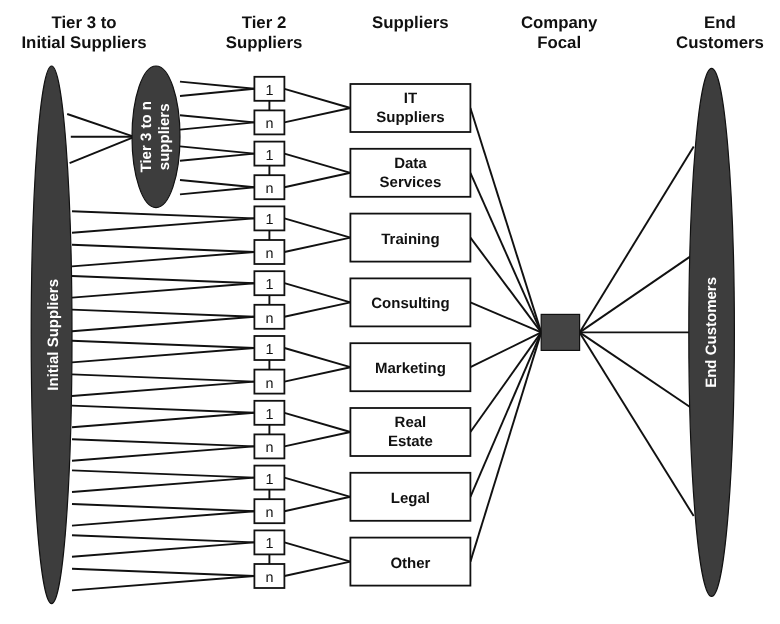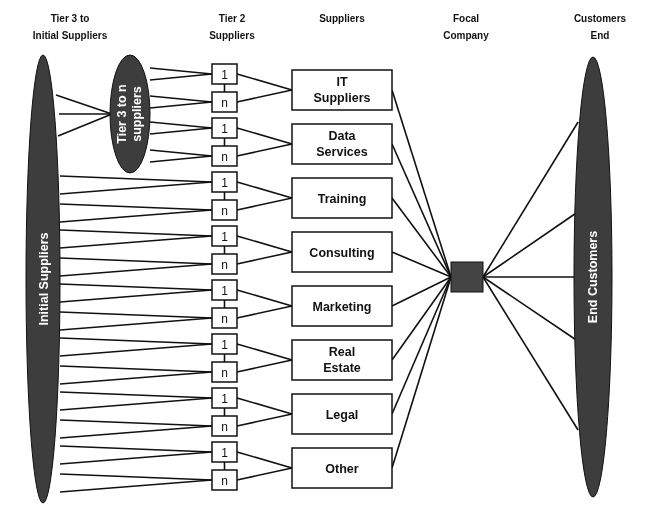--- a/index.html
+++ b/index.html
@@ -1,48 +1,48 @@
 <!DOCTYPE html>
 <html><head>
 <meta charset="utf-8">
 <style>
   html, body { margin: 0; padding: 0; background: #ffffff; }
   body { width: 650px; height: 520px; position: relative; overflow: hidden;
          font-family: "Liberation Sans", sans-serif; }
   .hdr { position: absolute; top: 10px; text-align: center; font-weight: bold;
-         font-size: 10px; line-height: 17px; color: #111; }
+         font-size: 14px; line-height: 17px; color: #111; }
   .hdr span { display: block; }
   svg#diagram { position: absolute; left: 0; top: 0; }
   .t1-label { font-weight: bold; font-size: 12.5px; fill: #111;
               font-family: "Liberation Sans", sans-serif; }
   .t2-label { font-size: 12px; fill: #111; font-family: "Liberation Sans", sans-serif; }
   .ell-label { font-weight: bold; font-size: 12.5px; fill: #ffffff;
                font-family: "Liberation Sans", sans-serif; }
 </style>
 </head>
 <body>
 
 <div class="hdr" style="left:4px; width:132px;">
   <span>Tier 3 to</span>
   <span>Initial Suppliers</span>
 </div>
-<div class="hdr" style="left:192px; width:80px;">
+<div class="hdr" style="left:180px; width:80px;">
   <span>Tier 2</span>
   <span>Suppliers</span>
 </div>
 <div class="hdr" style="left:302px; width:80px;">
   <span>Suppliers</span>
 </div>
 <div class="hdr" style="left:426px; width:80px;">
+  <span>Company</span>
   <span>Focal</span>
-  <span>Company</span>
 </div>
 <div class="hdr" style="left:555px; width:90px;">
+  <span>End</span>
   <span>Customers</span>
-  <span>End</span>
 </div>
 
 <svg id="diagram" width="650" height="520" viewBox="0 0 650 520">
   <g id="lines">
       <line x1="224.5" y1="84" x2="224.5" y2="92" stroke="#111111" stroke-width="1.6"></line>
       <line x1="237" y1="74" x2="292" y2="90" stroke="#111111" stroke-width="1.6"></line>
       <line x1="150" y1="68" x2="212" y2="74" stroke="#111111" stroke-width="1.6"></line>
       <line x1="150" y1="80" x2="212" y2="74" stroke="#111111" stroke-width="1.6"></line>
       <line x1="237" y1="102" x2="292" y2="90" stroke="#111111" stroke-width="1.6"></line>
       <line x1="150" y1="96" x2="212" y2="102" stroke="#111111" stroke-width="1.6"></line>

